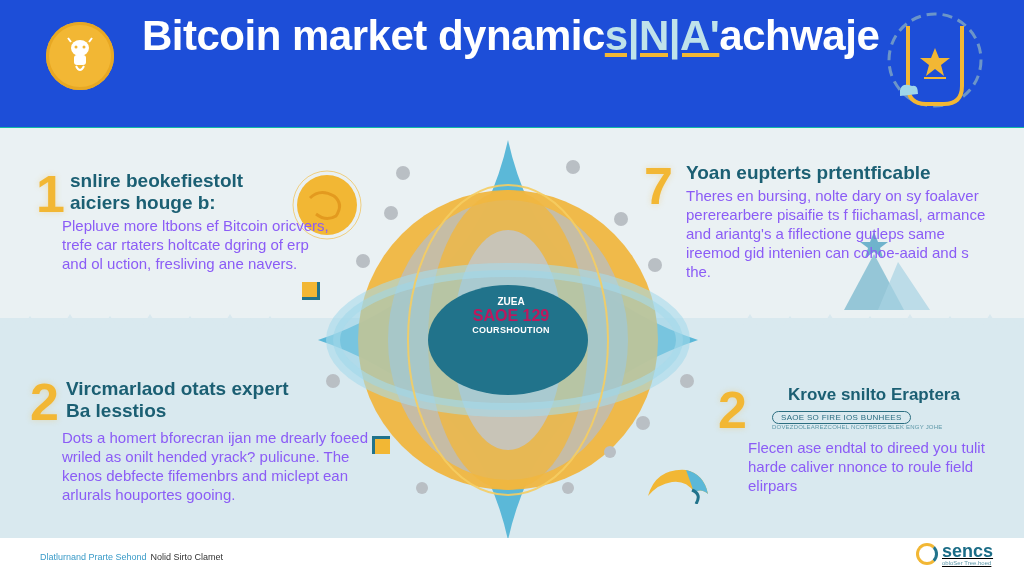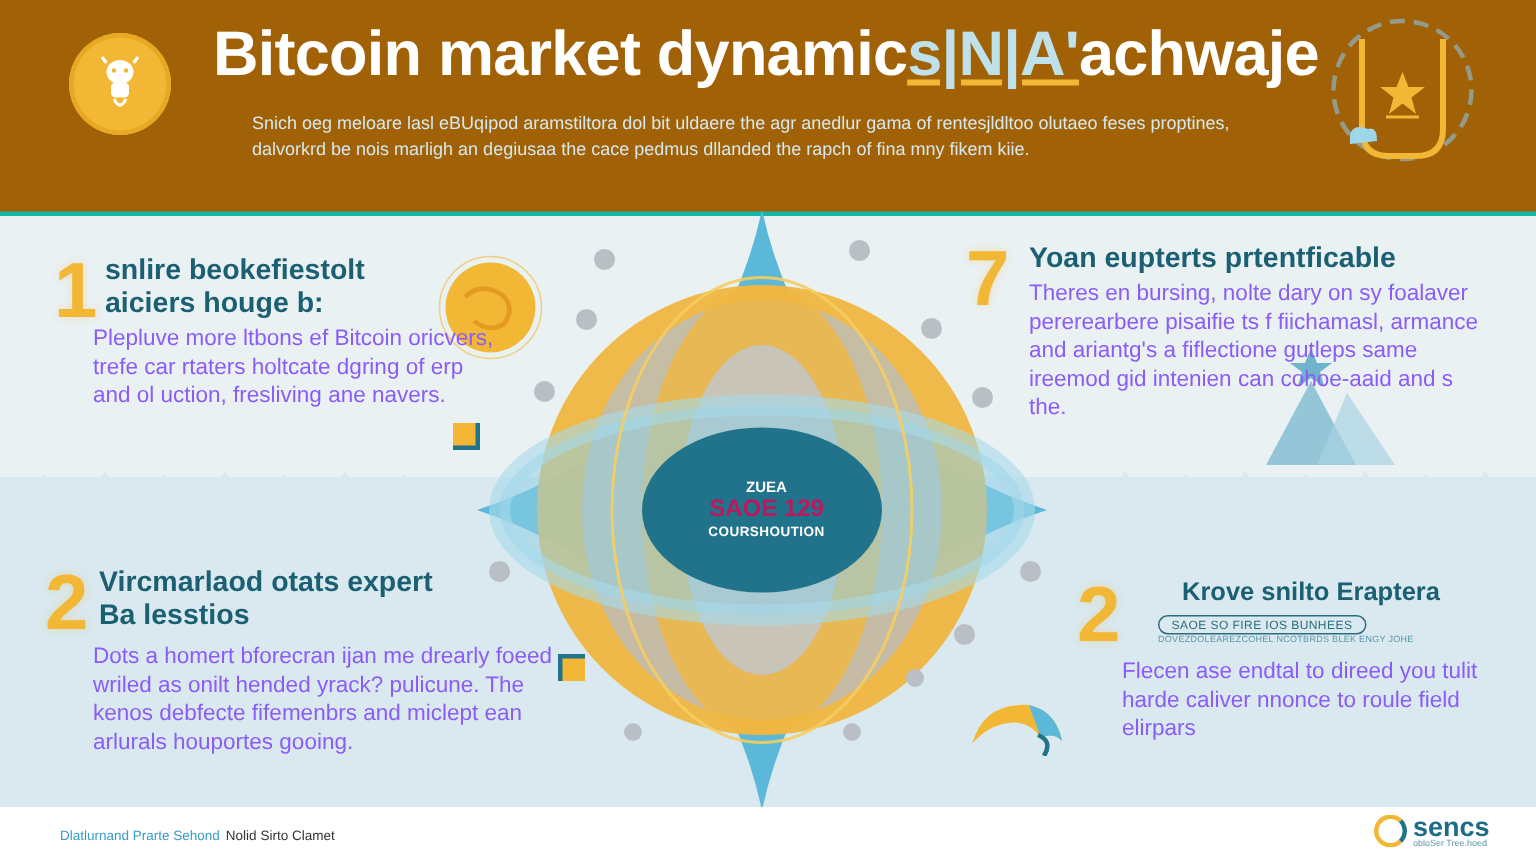--- a/index.html
+++ b/index.html
@@ -1,20 +1,20 @@
 <!DOCTYPE html>
 <html><head>
 <meta charset="utf-8">
 <style>
   * { box-sizing: border-box; margin: 0; padding: 0; }
   html, body { width: 1024px; height: 576px; overflow: hidden; }
   body { font-family: "Liberation Sans", sans-serif; background: #eaf1f3; position: relative; }
 
   
-  .header { position: absolute; left: 0; top: 0; width: 1024px; height: 144px; background: #a16207; border-bottom: 3px solid #14b8a6; }
+  .header { position: absolute; left: 0; top: 0; width: 1024px; height: 128px; background: #1d4ed8; border-bottom: 1px solid #14b8a6; }
   .coin-badge { position: absolute; left: 46px; top: 22px; width: 68px; height: 68px; border-radius: 50%; background: #f2b734; box-shadow: inset 0 0 0 3px #e8a823; display: flex; align-items: center; justify-content: center; }
   .coin-badge svg { width: 34px; height: 40px; }
   .title { position: absolute; left: 142px; top: 12px; font-size: 42px; font-weight: bold; color: #ffffff; letter-spacing: -0.5px; white-space: nowrap; }
   .title .glitch { color: #bfe2ea; text-decoration: underline; text-decoration-color: #f2b734; }
   .subtitle { position: absolute; left: 168px; top: 74px; width: 660px; font-size: 12px; line-height: 17px; color: #d5e8ee; }
   .shield { position: absolute; left: 880px; top: 8px; width: 110px; height: 110px; }
 
   
   .lower-band { position: absolute; left: 0; top: 318px; width: 1024px; height: 220px; background: #d9e9ef; }
   .tree-row { position: absolute; left: 0; top: 300px; width: 1024px; height: 40px; }
@@ -42,30 +42,30 @@
   .s4 { left: 718px; top: 384px; width: 300px; }
   .s4 .num { left: 0; top: -4px; }
   .s4 .sec-title { margin-left: 70px; font-size: 17px; }
   .s4 .pill { margin-left: 54px; margin-top: 3px; display: inline-block; border: 1.5px solid #2b6d80; border-radius: 8px; padding: 1px 8px; font-size: 8px; color: #2b6d80; letter-spacing: 0.3px; }
   .s4 .pill-sub { margin-left: 54px; font-size: 6px; color: #5d97a8; letter-spacing: 0.2px; }
   .s4 .sec-body { margin-left: 30px; margin-top: 8px; }
 
   
   .center-graphic { position: absolute; left: 318px; top: 140px; width: 380px; height: 400px; }
   .center-label { position: absolute; left: 434px; top: 292px; width: 154px; height: 88px; text-align: center; }
-  .cl-top { font-size: 10px; font-weight: bold; color: #ffffff; margin-top: 28px; }
+  .cl-top { font-size: 10px; font-weight: bold; color: #ffffff; margin-top: 4px; }
   .cl-mid { font-size: 16px; font-weight: bold; color: #be185d; line-height: 18px; }
   .cl-bot { font-size: 9px; font-weight: bold; color: #ffffff; letter-spacing: 0.3px; }
 
   
   .footer { position: absolute; left: 0; top: 538px; width: 1024px; height: 38px; background: #ffffff; }
   .footer-left { position: absolute; left: 8px; top: 14px; font-size: 9px; margin-left: 32px; }
   .footer-left .f1 { color: #3a9bc8; }
   .footer-left .f2 { color: #333333; margin-left: 4px; }
-  .footer-logo { position: absolute; left: 916px; top: 4px; display: flex; align-items: center; }
+  .footer-logo { position: absolute; left: 916px; top: 4px; display: flex; align-items: center; text-decoration: underline; }
   .footer-logo .lg-mark { width: 22px; height: 22px; border-radius: 50%; border: 3px solid #f2b734; border-right-color: #21738b; }
   .footer-logo .lg-text { margin-left: 4px; }
   .footer-logo .lg-name { font-size: 18px; font-weight: bold; color: #1b6c86; line-height: 18px; }
   .footer-logo .lg-tag { font-size: 6px; color: #5d97a8; }
 
   .deco { position: absolute; }
 </style>
 </head>
 <body>
 
@@ -76,21 +76,20 @@
       <circle cx="13" cy="11" r="1.5" fill="#f2b734"></circle>
       <circle cx="21" cy="11" r="1.5" fill="#f2b734"></circle>
       <path d="M8 6 L5 2 M26 6 L29 2" stroke="#fff" stroke-width="2"></path>
       <rect x="11" y="19" width="12" height="10" rx="3" fill="#fff"></rect>
       <path d="M13 30 Q17 38 21 30" stroke="#fff" stroke-width="2" fill="none"></path>
     </svg>
   </div>
   <div class="title">
     <span>Bitcoin market dynamic</span><span class="glitch">s|N|A'</span><span>achwaje</span>
   </div>
-  <div class="subtitle">Snich oeg meloare lasl eBUqipod aramstiltora dol bit uldaere the agr anedlur gama of rentesjldltoo olutaeo feses proptines, dalvorkrd be nois marligh an degiusaa the cace pedmus dllanded the rapch of fina mny fikem kiie.</div>
   <svg class="shield" viewBox="0 0 110 110">
     <circle cx="55" cy="52" r="46" fill="none" stroke="#8fb3c2" stroke-width="3" stroke-dasharray="10 6" opacity="0.7"></circle>
     <path d="M28 18 L28 78 Q28 96 46 96 L64 96 Q82 96 82 78 L82 18" fill="none" stroke="#f2b734" stroke-width="4"></path>
     <polygon points="55,40 59,50 70,50 61,57 64,68 55,61 46,68 49,57 40,50 51,50" fill="#f2b734"></polygon>
     <path d="M44 70 L66 70" stroke="#f2b734" stroke-width="2"></path>
     <path d="M20 82 Q22 74 32 78 Q38 76 38 86 L20 88 Z" fill="#9fd6ea"></path>
   </svg>
 </div>
 
 <div class="lower-band"></div>

